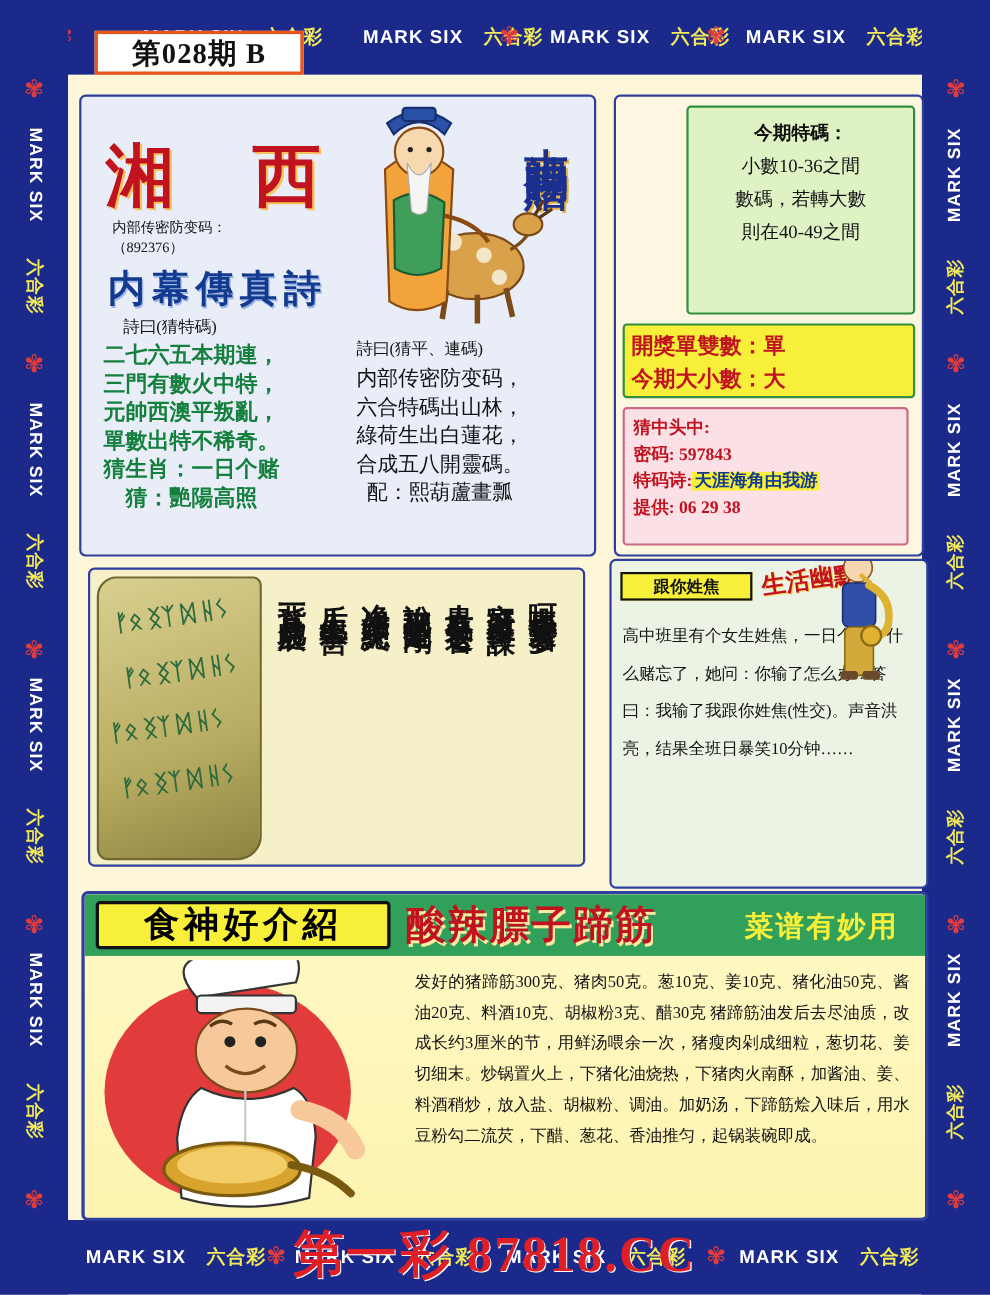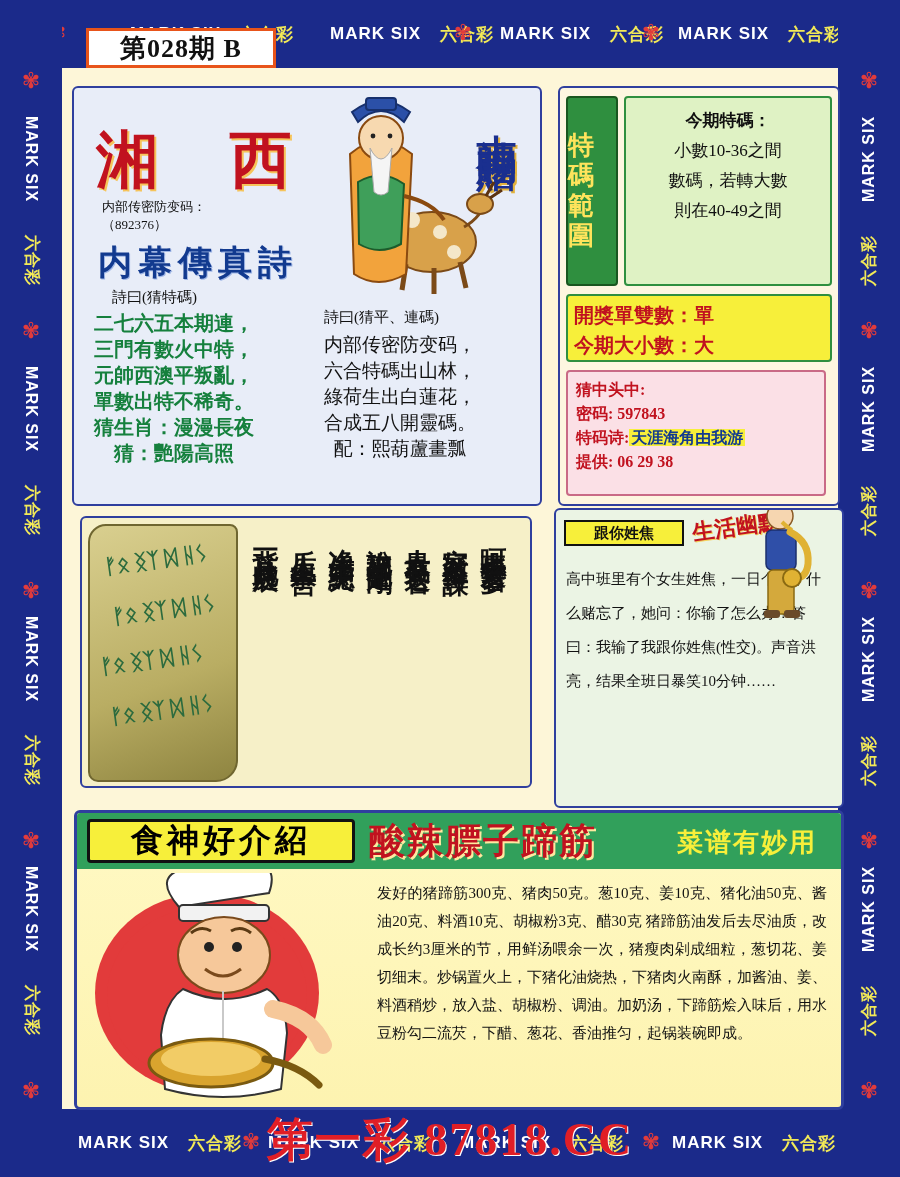--- a/index.html
+++ b/index.html
@@ -415,21 +415,21 @@
       <div class="title-xiangxi">湘 西</div>
       <div class="sub-secret">内部传密防变码：</div>
       <div class="sub-secret2">（892376）</div>
       <div class="title-neimu">内幕傳真詩</div>
       <div class="poem-label">詩曰(猜特碼)</div>
       <div class="poem-left">
         <div>二七六五本期連，</div>
         <div>三門有數火中特，</div>
         <div>元帥西澳平叛亂，</div>
         <div>單數出特不稀奇。</div>
-        <div>猜生肖：漫漫長夜</div>
+        <div>猜生肖：一日个赌</div>
         <div>猜：艷陽高照</div>
       </div>
       <div class="poem-right-label">詩曰(猜平、連碼)</div>
       <div class="poem-right">
         <div>内部传密防变码，</div>
         <div>六合特碼出山林，</div>
         <div>綠荷生出白蓮花，</div>
         <div>合成五八開靈碼。</div>
         <div>配：熙葫蘆畫瓢</div>
       </div>
@@ -452,23 +452,20 @@
         <path d="M44 30 q23 -22 46 0 l6 -10 q-29 -22 -58 0 z" fill="#2b50a8" stroke="#17306d" stroke-width="2"></path>
         <rect x="52" y="6" width="30" height="12" rx="3" fill="#2b50a8" stroke="#17306d" stroke-width="2"></rect>
         <path d="M56 56 q11 22 22 0 l-4 44 q-7 6 -14 0 z" fill="#f5f5f5" stroke="#aaa" stroke-width="1"></path>
         <circle cx="59" cy="44" r="2.4" fill="#222"></circle>
         <circle cx="76" cy="44" r="2.4" fill="#222"></circle>
         <path d="M90 104 q28 6 40 24" stroke="#8a4a10" stroke-width="4" fill="none"></path>
       </svg>
     </div>
 
     <div class="panel p-right">
-      <div class="tema-box">
-        <span>特碼範圍</span>
-      </div>
       <div class="range-box">
         <div class="hd">今期特碼：</div>
         <div>小數10-36之間</div>
         <div>數碼，若轉大數</div>
         <div>則在40-49之間</div>
       </div>
       <div class="dx-box">
         <div>
           <span>開獎單雙數：</span><span>單</span>
         </div>

